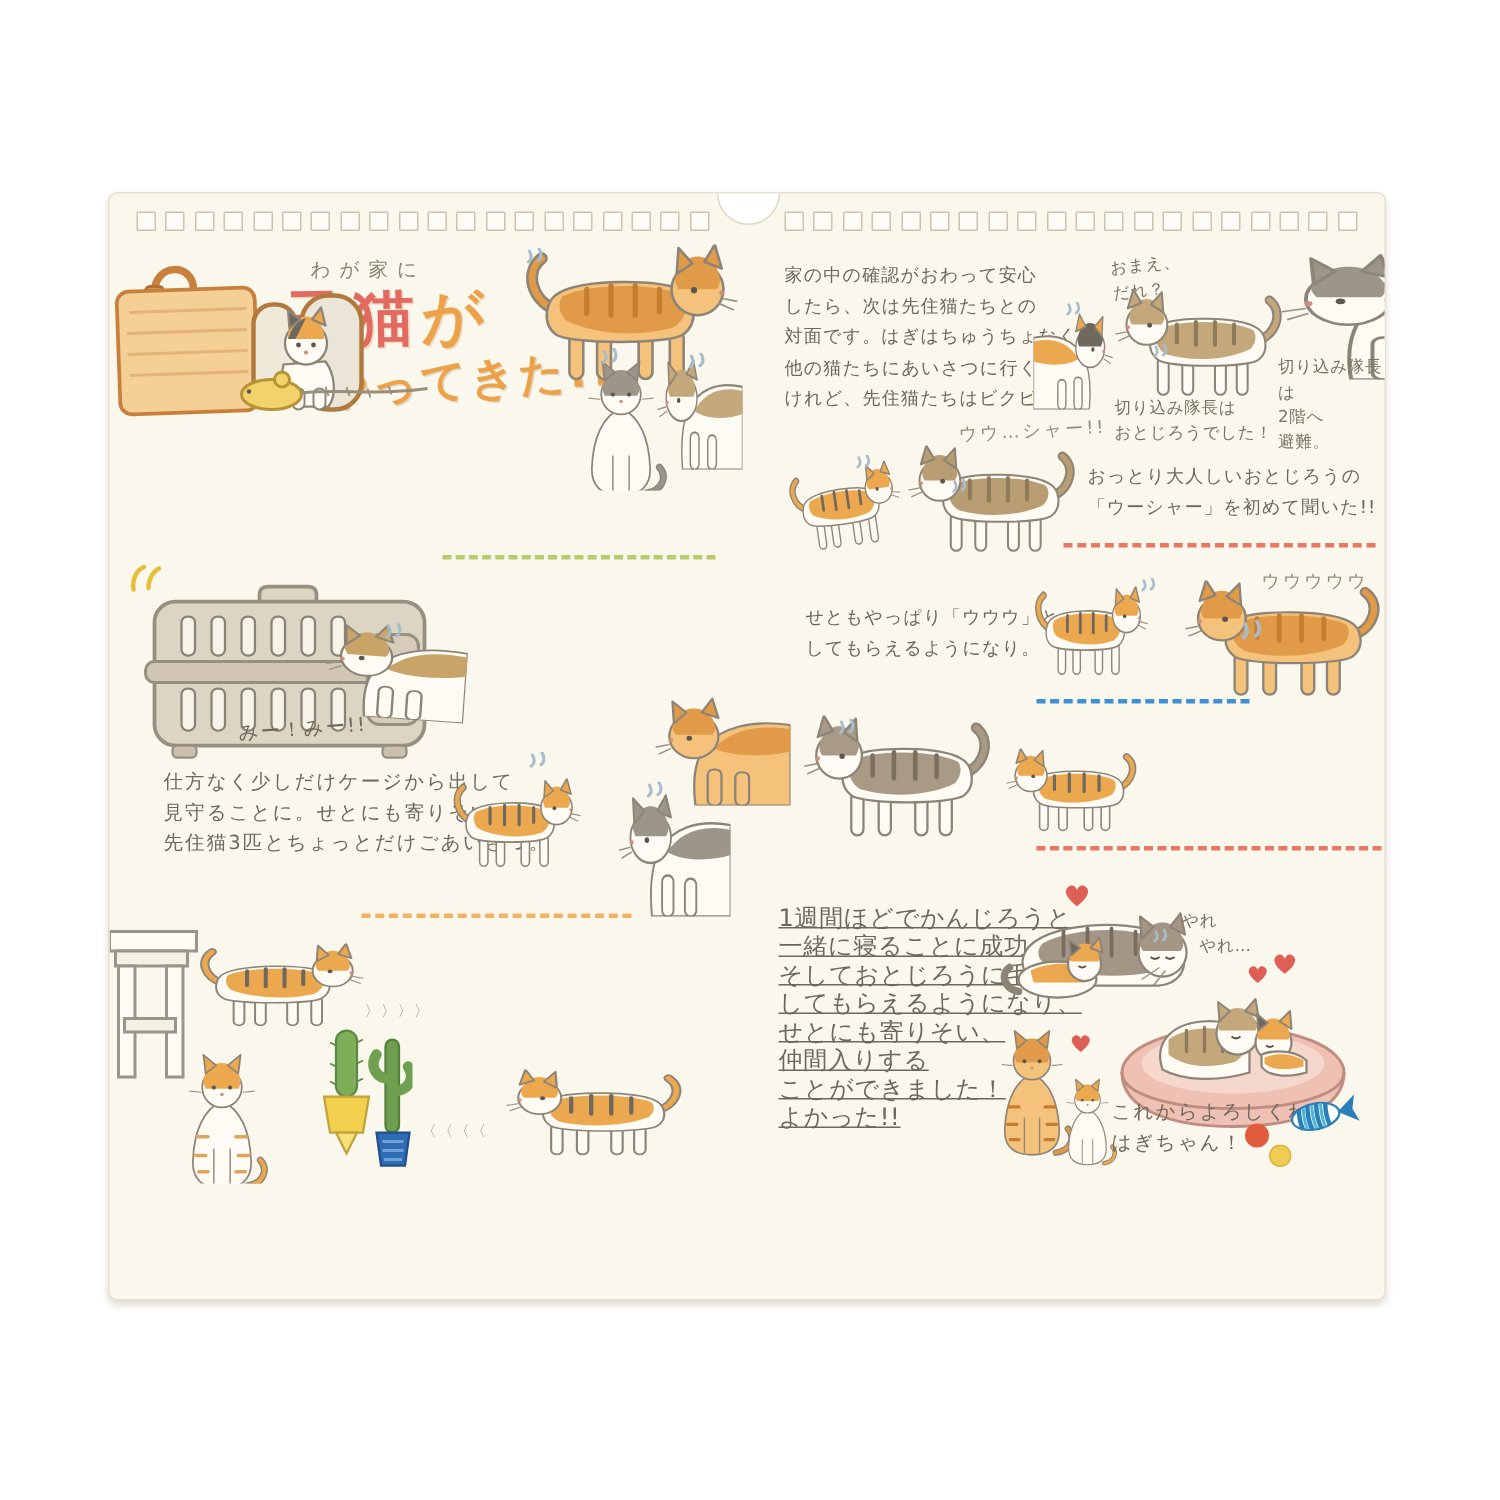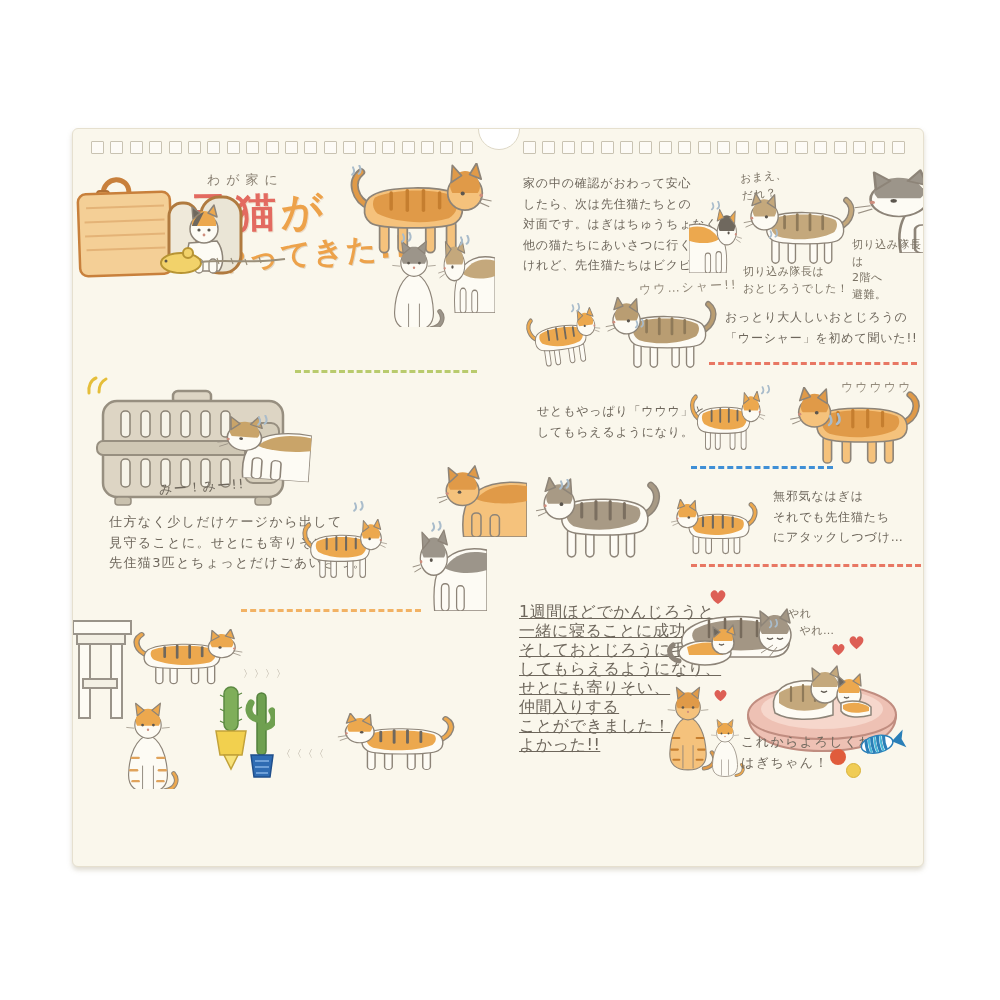--- a/index.html
+++ b/index.html
@@ -362,23 +362,20 @@
     </svg>
 
   <div class="dash" style="left:618px;top:337px;width:142px;border-color:#3f8fd6"></div>
 
   <svg class="ill flip" style="left:460px;top:348px" width="132" height="82" viewBox="0 0 130 80" preserveAspectRatio="none">
       <use href="#cat-walk" style="--body:#fdfbf4;--patch:#a89a85;--stripe:#7b6f60"></use>
     </svg>
   <svg class="ill flip" style="left:596px;top:370px" width="92" height="56" viewBox="0 0 130 80" preserveAspectRatio="none">
       <use href="#cat-walk" style="--body:#fdfbf4;--patch:#eca84e;--stripe:#6f685e"></use>
     </svg>
-  <div class="jp jp-r" style="left:700px;top:357px">無邪気なはぎは
-それでも先住猫たち
-にアタックしつづけ…</div>
 
   <div class="dash" style="left:618px;top:435px;width:230px;border-color:#e87763"></div>
 
   <div class="jp jp-9" style="left:446px;top:473px">1週間ほどでかんじろうと
 一緒に寝ることに成功。
 そしておとじろうに毛づくろい
 してもらえるようになり、
 せとにも寄りそい、
 仲間入りする
 ことができました！

